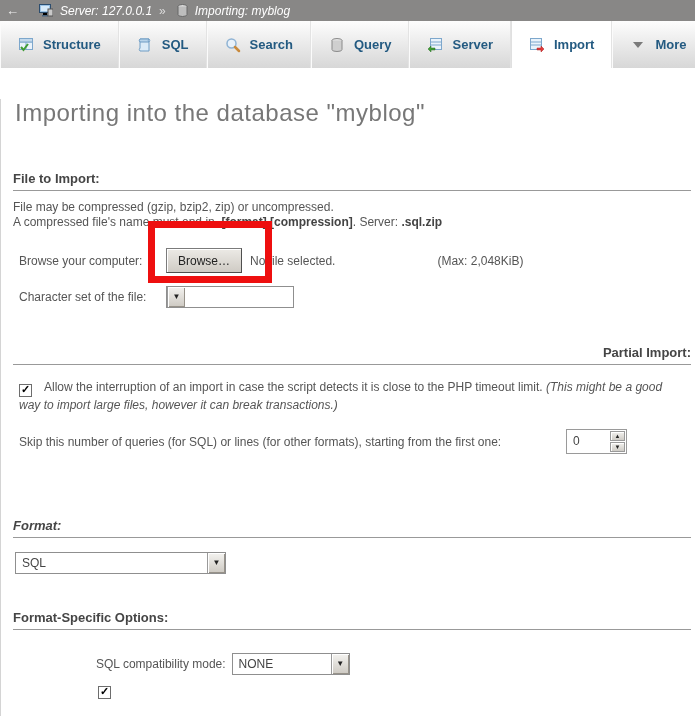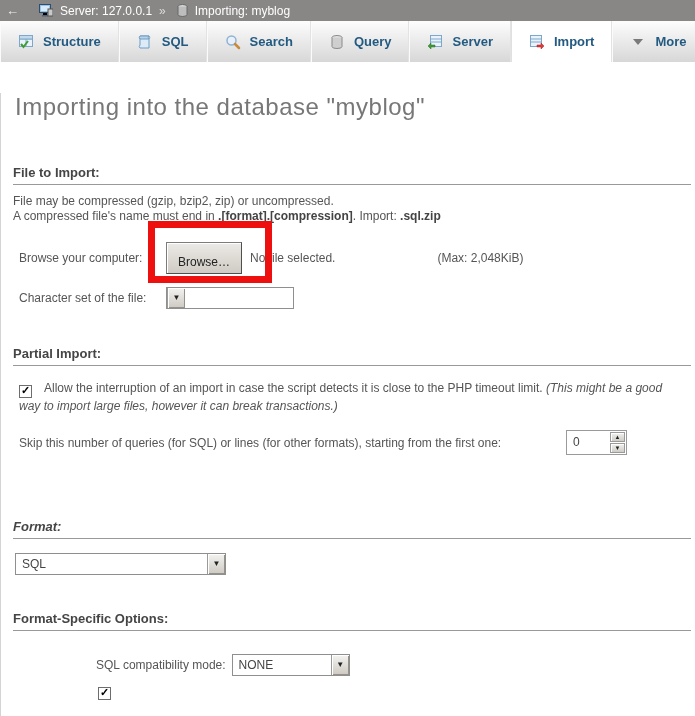--- a/index.html
+++ b/index.html
@@ -10,27 +10,27 @@
     font-size:12px; color:#555;
   }
 
   
   .topbar {
     height:21px; background:#888786; color:#f8f8f8;
     display:flex; align-items:center; padding:0 6px; gap:5px;
     font-size:12px;
   }
   .back-btn { color:#eee; font-size:13px; width:24px; cursor:pointer; }
-  .crumb { color:#fff; cursor:pointer; }
+  .crumb { color:#fff; cursor:pointer;font-style:italic; }
   .crumb-sep { color:#ddd; margin:0 2px; }
   .tb-icon { display:inline-flex; margin:0 2px 0 4px; }
 
   
   .tabbar {
-    height:41px; display:flex; align-items:stretch;
+    height:47px; display:flex; align-items:stretch;
     background:linear-gradient(#fdfdfd, #d7d7d7);
   }
   .tab {
     display:flex; align-items:center; gap:9px; padding:0 17px;
     color:#235a81; font-weight:bold; font-size:13px; cursor:pointer;
     border-right:1px solid #e3e3e3; border-left:1px solid #fbfbfb;
   }
   .tab.active { background:#fff; border-left:1px solid #e0e0e0; }
   .tab .ticon { display:inline-flex; width:16px; height:16px; }
 
@@ -41,39 +41,39 @@
   }
   h1.page-title {
     font-size:24px; font-weight:normal; color:#777;
     margin:31px 0 0 2px; letter-spacing:0.5px;
   }
   .section-heading {
     font-weight:bold; color:#454545; font-size:13px;
     border-bottom:1px solid #999; padding-bottom:4px;
   }
   .s1 { margin-top:44px; }
-  .s2 { margin-top:36px; }
+  .s2 { margin-top:36px;text-align:right; }
   .s3 { margin-top:64px;font-style:italic; }
   .s4 { margin-top:36px; }
   .info-lines { margin-top:9px; line-height:15px; color:#555; }
   .b { font-weight:bold; color:#444; }
   .row { display:flex; align-items:center; }
   .browse-row { margin-top:18px; margin-left:6px; }
   .browse-label { width:147px; }
   .no-file { margin-left:8px; }
   .max-size { margin-left:102px; }
   .charset-row { margin-top:12px; margin-left:6px; height:24px; }
   .charset-label { width:147px; }
 
   
   .win-btn {
     background:linear-gradient(#eceae6,#cfcbc4);
     border:1px solid #7b7b7b; border-right-color:#4f4f4f; border-bottom-color:#4f4f4f;
     box-shadow:inset 1px 1px 0 #fff;
-    padding:12px 11px 4px; font-size:12px; color:#222; cursor:pointer;
+    padding:5px 11px 4px; font-size:12px; color:#222; cursor:pointer;
     font-family:"Liberation Sans", sans-serif;
   }
 
   
   .select {
     display:inline-flex; align-items:stretch; height:22px;
     background:#fff; border:1px solid #8f8f8f; cursor:pointer;
   }
   .select .val { flex:1; padding:3px 6px 0; color:#444; white-space:nowrap; overflow:hidden; }
   .arrow-btn {
@@ -232,21 +232,21 @@
 
 <div class="content">
 
   <h1 class="page-title">Importing into the database "myblog"</h1>
 
   
   <div class="section-heading s1">File to Import:</div>
   <div class="info-lines">
     <div>File may be compressed (gzip, bzip2, zip) or uncompressed.</div>
     <div>
-      <span>A compressed file's name must end in </span><span class="b">.[format].[compression]</span><span>. Import: </span><span class="b">.sql.zip</span>
+      <span>A compressed file's name must end in </span><span class="b">.[format].[compression]</span><span>. Server: </span><span class="b">.sql.zip</span>
     </div>
   </div>
 
   <div class="row browse-row">
     <span class="browse-label">Browse your computer:</span>
     <button class="win-btn">Browse…</button>
     <span class="no-file">No file selected.</span>
     <span class="max-size">(Max: 2,048KiB)</span>
   </div>
 

